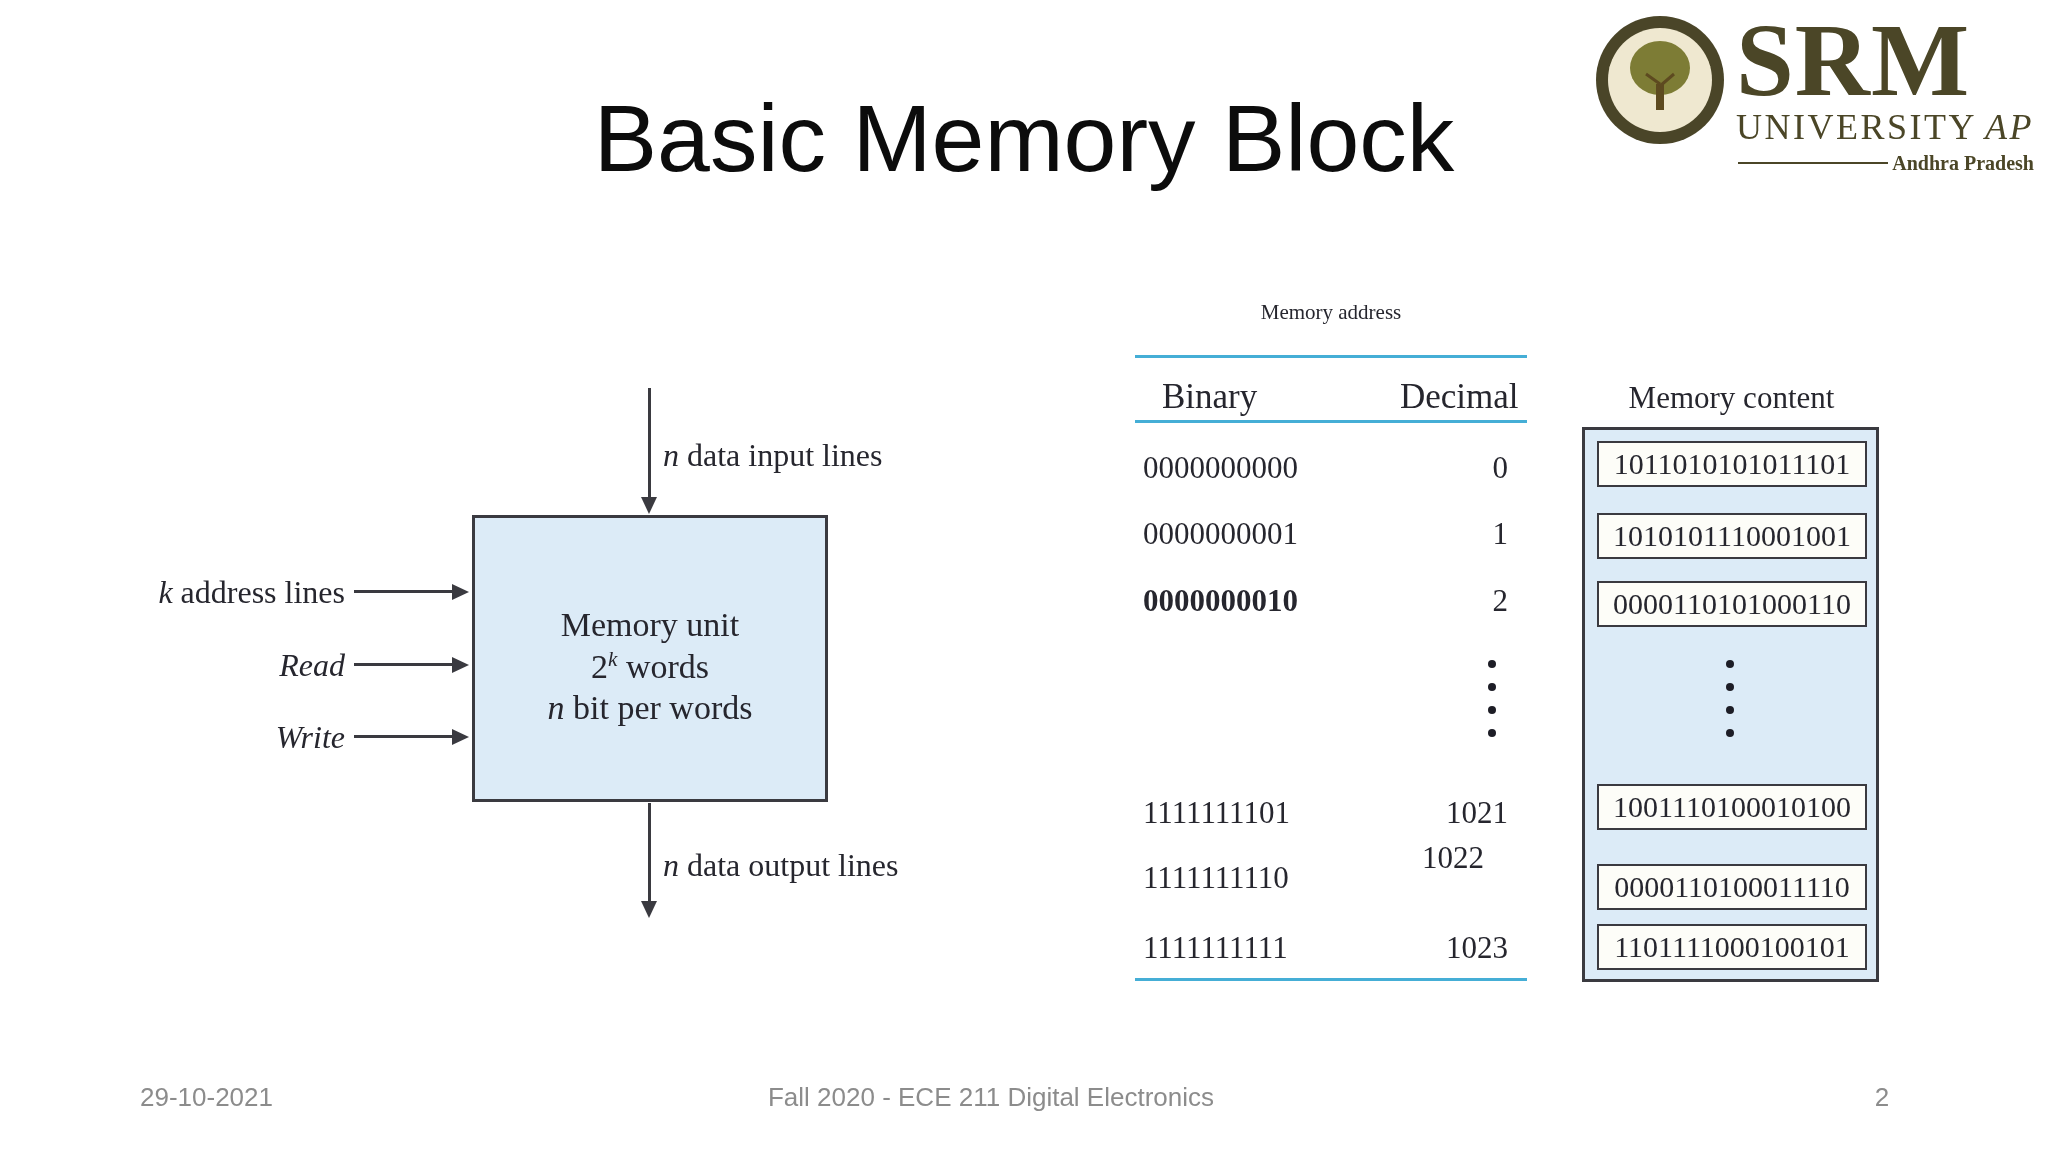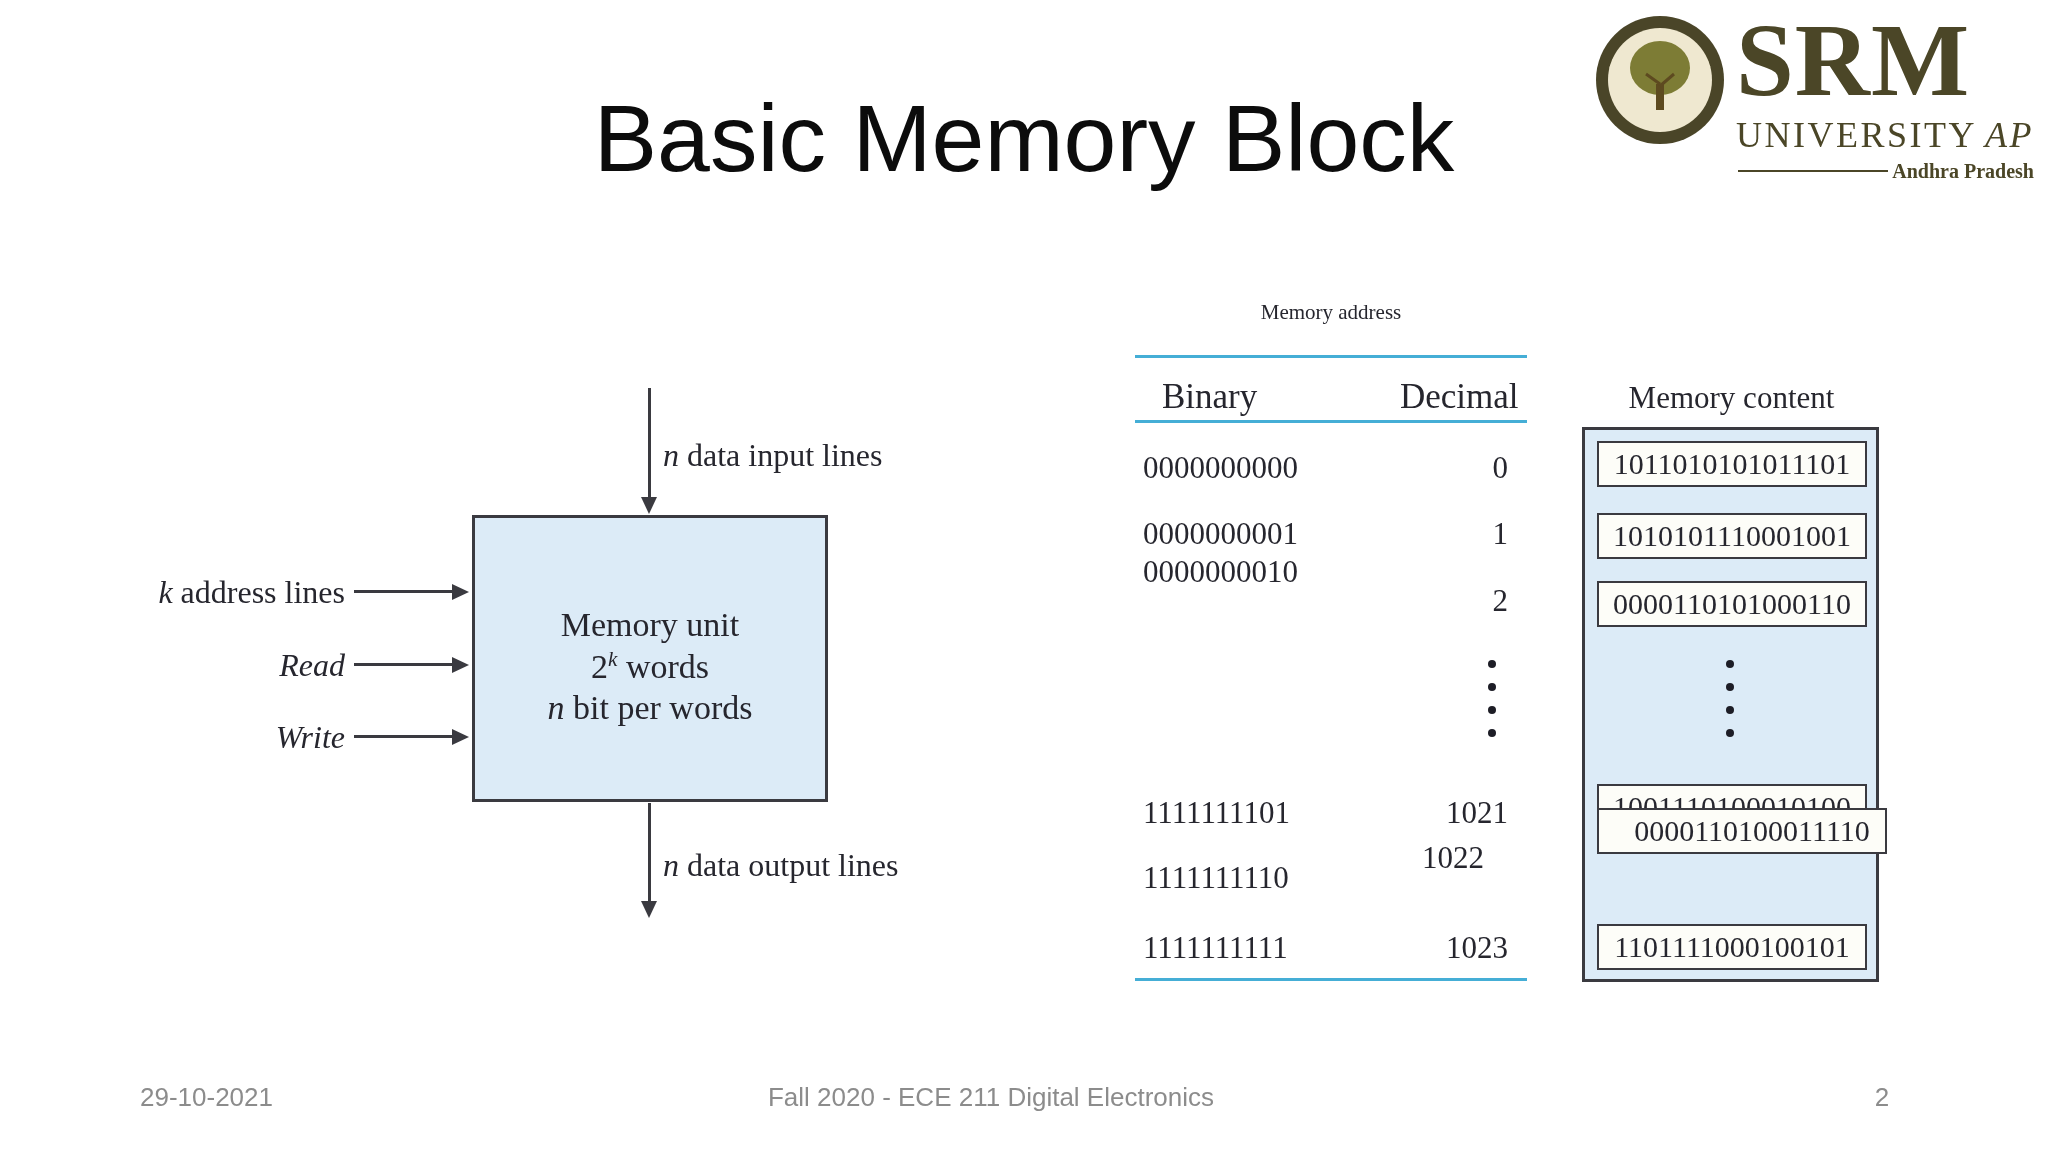--- a/index.html
+++ b/index.html
@@ -26,21 +26,21 @@
 
   
   .logo{top:14px;right:14px;display:flex;align-items:flex-start;gap:10px;}
   .logo-textcol{display:flex;flex-direction:column;align-items:flex-end;}
   .logo-wordmark{
     font-family:"Liberation Serif",serif;font-weight:700;font-size:104px;
     line-height:0.88;color:var(--olive);letter-spacing:1px;align-self:flex-start;
   }
   .logo-univ{
     font-family:"Liberation Serif",serif;font-size:36px;letter-spacing:2.5px;
-    color:var(--olive);margin-top:8px;align-self:flex-start;white-space:nowrap;
+    color:var(--olive);margin-top:0px;align-self:flex-start;white-space:nowrap;
   }
   .logo-univ .ap{font-style:italic;margin-left:8px;}
   .logo-region-row{display:flex;align-items:center;margin-top:4px;}
   .logo-rule{width:150px;height:2px;background:var(--olive);margin-right:4px;}
   .logo-region{font-family:"Liberation Serif",serif;font-weight:700;font-size:20px;color:var(--olive);}
 
   
   .membox{
     left:472px;top:515px;width:356px;height:287px;background:var(--boxfill);
     border:3px solid var(--line);box-sizing:border-box;
@@ -160,21 +160,21 @@
   <div class="abs t-title">Memory address</div>
   <div class="abs t-rule" style="left:1135px;top:355px;width:392px;"></div>
   <div class="abs t-head" style="left:1162px;top:377px;">Binary</div>
   <div class="abs t-head" style="left:1400px;top:377px;">Decimal</div>
   <div class="abs t-rule" style="left:1135px;top:420px;width:392px;"></div>
 
   <div class="abs t-bin" style="top:450px;">0000000000</div>
   <div class="abs t-dec" style="top:450px;">0</div>
   <div class="abs t-bin" style="top:516px;">0000000001</div>
   <div class="abs t-dec" style="top:516px;">1</div>
-  <div class="abs t-bin" style="top:554px;">0000000010</div>
+  <div class="abs t-bin" style="top:583px;font-weight:bold;">0000000010</div>
   <div class="abs t-dec" style="top:583px;">2</div>
 
   <div class="abs dots" style="left:1488px;top:660px;">
     <span class="dot"></span>
     <span class="dot"></span>
     <span class="dot"></span>
     <span class="dot"></span>
   </div>
 
   <div class="abs t-bin" style="top:795px;">1111111101</div>
@@ -194,20 +194,20 @@
   <div class="abs mc-cell" style="top:581px;">0000110101000110</div>
 
   <div class="abs dots" style="left:1726px;top:660px;">
     <span class="dot"></span>
     <span class="dot"></span>
     <span class="dot"></span>
     <span class="dot"></span>
   </div>
 
   <div class="abs mc-cell" style="top:784px;">1001110100010100</div>
-  <div class="abs mc-cell" style="top:808px;padding-left:20px;">0000110100011110</div>
+  <div class="abs mc-cell" style="top:864px;">0000110100011110</div>
   <div class="abs mc-cell" style="top:924px;">1101111000100101</div>
 
   <div class="abs footer f-date">29-10-2021</div>
   <div class="abs footer f-course">Fall 2020 - ECE 211 Digital Electronics</div>
   <div class="abs footer f-page">2</div>
 
 </div>
 
 </body></html>

